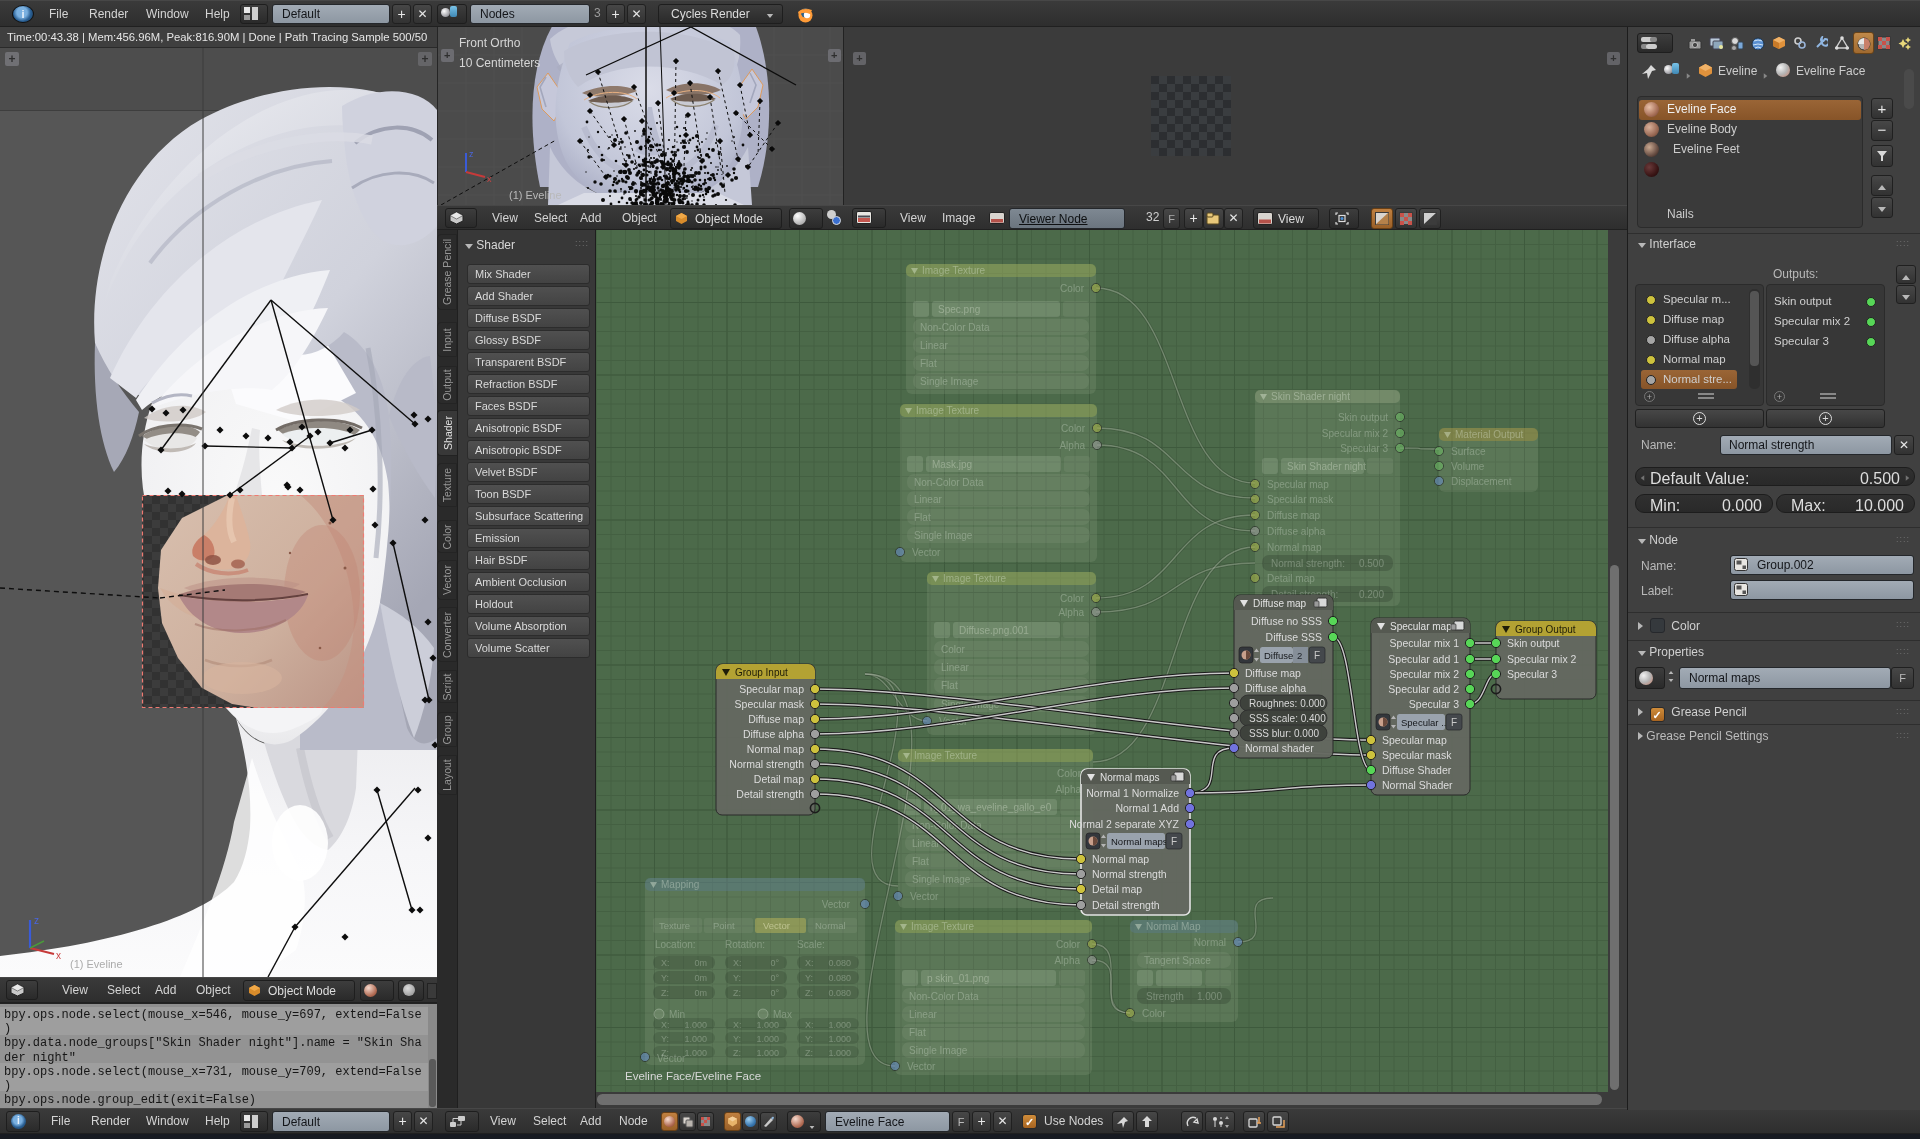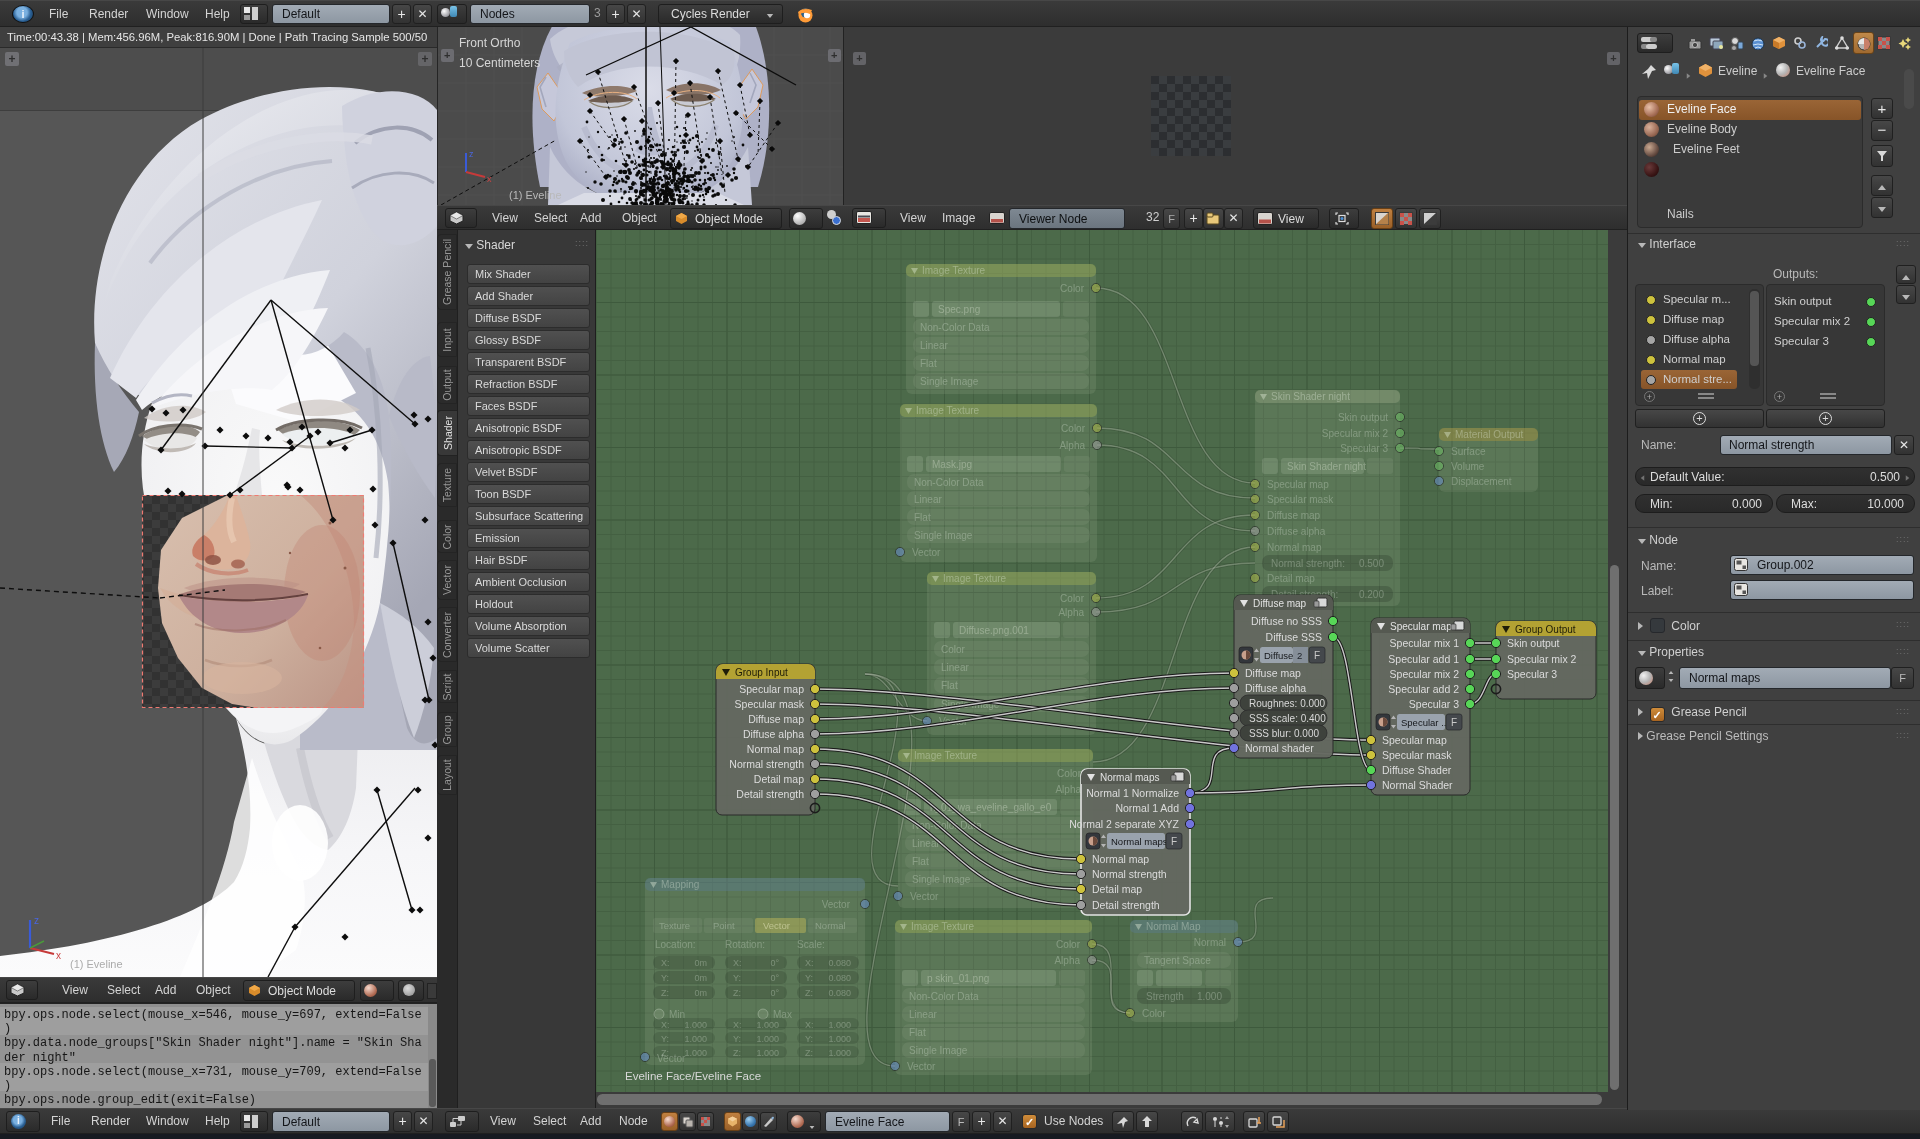--- a/index.html
+++ b/index.html
@@ -11,21 +11,21 @@
 .lfield{position:absolute;background:linear-gradient(#a2abb5,#8d97a2);border-radius:3px;
  border:1px solid #24272b;color:#14161a;font-size:12px;white-space:nowrap;overflow:hidden;}
 .dbtn{position:absolute;background:linear-gradient(#474747,#323232);border:1px solid #202020;
  border-radius:3px;color:#e8e8e8;text-align:center;}
 .ddark{position:absolute;background:linear-gradient(#3d3d3d,#2a2a2a);border:1px solid #1e1e1e;
  border-radius:3px;color:#dcdcdc;font-size:12px;white-space:nowrap;}
 .sect{position:absolute;color:#d0d0d0;font-size:12px;white-space:nowrap;}
 .plabel{position:absolute;color:#b9b9b9;font-size:12px;white-space:nowrap;}
 .grip{position:absolute;color:#707070;font-size:9px;letter-spacing:1px;}
 .slider{position:absolute;background:linear-gradient(#303030,#292929);border:1px solid #1d1d1d;
- border-radius:9px;color:#dddddd;font-size:12px;}
+ border-radius:9px;color:#dddddd;font-size:16px;}
 .tria-d{display:inline-block;width:0;height:0;border-left:4px solid transparent;
  border-right:4px solid transparent;border-top:5px solid #b8b8b8;}
 .tria-r{display:inline-block;width:0;height:0;border-top:4px solid transparent;
  border-bottom:4px solid transparent;border-left:5px solid #b8b8b8;}
 </style>
 </head><body>
 
 <div class="bar" style="left:0;top:0;width:1920px;height:27px;">
  <div class="abs" style="left:12px;top:4px;width:22px;height:18px;background:radial-gradient(circle at 45% 40%,#7ab0e0 0 35%,#2a5f93 60%,#16344f);border-radius:50%;border:1px solid #111;color:#eaf2fa;font-size:11px;font-weight:bold;text-align:center;line-height:17px;">i</div>
  <div class="mtxt" style="left:49px;top:1px;">File</div>
@@ -1053,21 +1053,21 @@
       <rect x="0.5" y="0.5" width="15" height="12" rx="1.5" fill="#e8e6e2" stroke="#222"></rect>
       <rect x="2" y="7" width="12" height="4" fill="#c4564e"></rect>
       <rect x="2" y="4.5" width="12" height="2" fill="#4a4a52"></rect>
     </svg>
  <div class="mtxt" style="left:57px;top:0;">View</div>
  <div class="mtxt" style="left:99px;top:0;">Image</div>
  <svg class="abs" style="left:146px;top:5px;" width="16" height="14">
       <rect x="0.5" y="1.5" width="15" height="11" rx="1.5" fill="#d8d4cf" stroke="#222"></rect>
       <rect x="2" y="8" width="12" height="3.5" fill="#b5524a"></rect>
     </svg>
- <div class="lfield" style="left:166px;top:2px;width:116px;height:21px;line-height:20px;padding-left:9px;background:linear-gradient(#7e8892,#6b757f);color:#0e1012;">Viewer Node</div>
+ <div class="lfield" style="left:166px;top:2px;width:116px;height:21px;line-height:20px;padding-left:9px;background:linear-gradient(#7e8892,#6b757f);color:#0e1012;text-decoration:underline;">Viewer Node</div>
  <div class="abs" style="left:303px;top:4px;color:#cfcfcf;font-size:12px;">32</div>
  <div class="dbtn" style="left:320px;top:2px;width:17px;height:21px;font-size:11px;line-height:20px;color:#aaa;">F</div>
  <div class="dbtn" style="left:341px;top:2px;width:19px;height:21px;font-size:14px;line-height:19px;">+</div>
  <div class="dbtn" style="left:360px;top:2px;width:21px;height:21px;"><svg width="15" height="13" style="margin-top:3px;">
         <rect x="1" y="3" width="12" height="9" rx="1" fill="#e8c87a" stroke="#5a4a20"></rect>
         <rect x="1" y="1" width="6" height="4" rx="1" fill="#e8c87a" stroke="#5a4a20"></rect>
       </svg></div>
  <div class="dbtn" style="left:381px;top:2px;width:19px;height:21px;font-size:12px;line-height:19px;">✕</div>
  <div class="ddark" style="left:410px;top:2px;width:66px;height:21px;line-height:20px;padding-left:24px;">View</div>
  <svg class="abs" style="left:414px;top:6px;" width="16" height="13">

